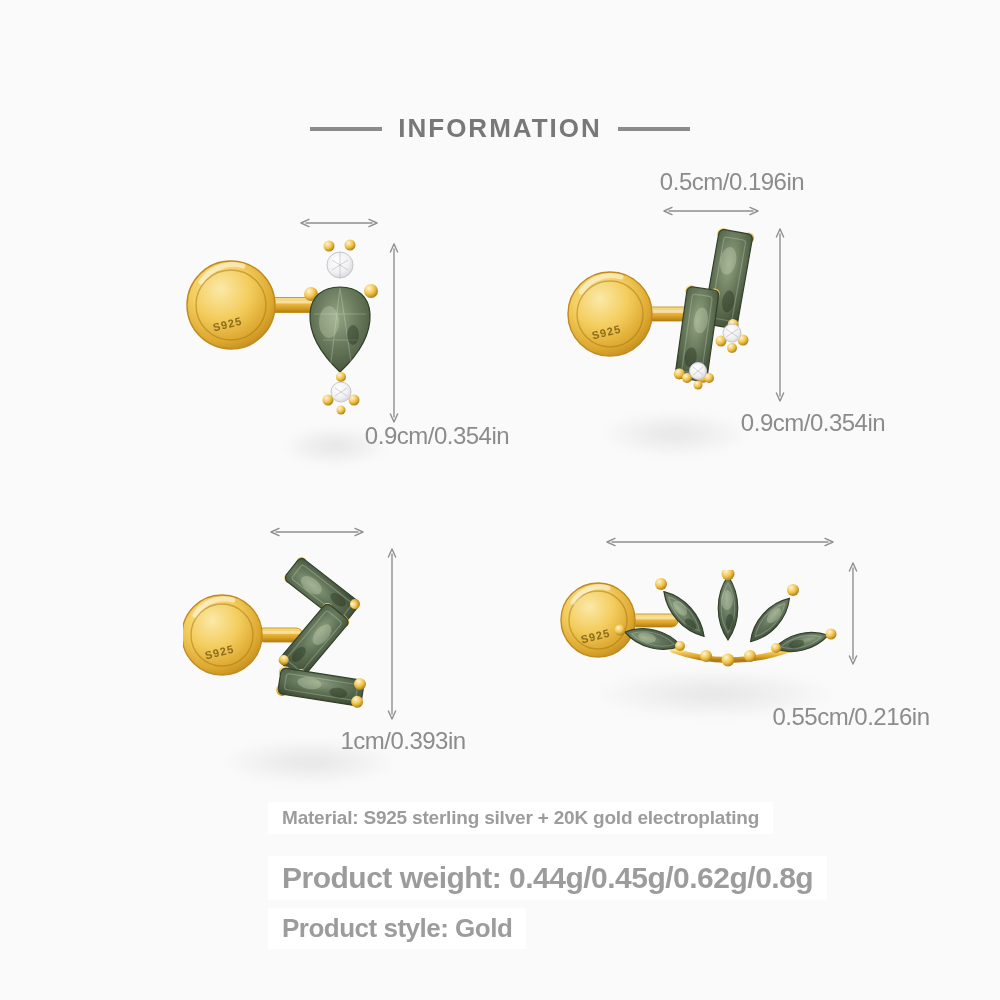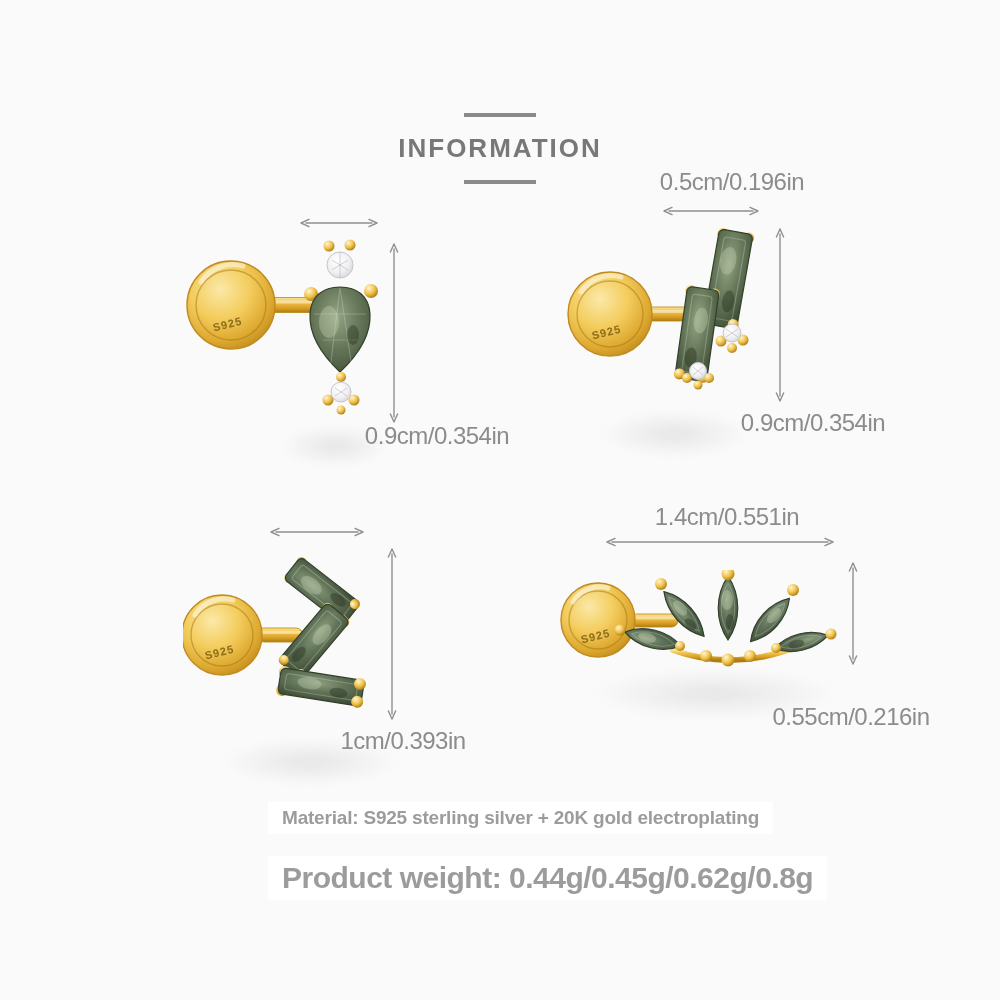--- a/index.html
+++ b/index.html
@@ -4,21 +4,21 @@
 <style>
   * { margin:0; padding:0; box-sizing:border-box; }
   html,body { background:#ffffff; }
   .canvas {
     position:relative; width:1000px; height:1000px;
     background:#fafafa; overflow:hidden;
     font-family:"Liberation Sans", sans-serif;
   }
   
   .header { position:absolute; top:113px; left:0; width:1000px;
-    display:flex; align-items:center; justify-content:flex-start; gap:16px;flex-direction:column; }
+    display:flex; align-items:center; justify-content:center; gap:16px; }
   .header .dash { width:72px; height:4px; background:#8a8a8a; }
   .header .title { font-size:26px; font-weight:bold; letter-spacing:2px; color:#787878; }
   
   .dim { position:absolute; width:200px; text-align:center; white-space:nowrap;
     font-size:24px; letter-spacing:-0.5px; color:#8c8c8c; }
   
   .arrow { position:absolute; overflow:visible; }
   .arrow line, .arrow path { stroke:#8f8f8f; stroke-width:1.4; fill:none; stroke-linecap:round; }
   
   .earring { position:absolute; }
@@ -275,21 +275,20 @@
       </g>
     </g>
   </svg>
   <svg class="arrow" style="left:386px; top:548px;" width="12" height="172">
     <line x1="6" y1="6" x2="6" y2="166"></line>
     <path d="M6,1 l-3.6,8 M6,1 l3.6,8 M6,171 l-3.6,-8 M6,171 l3.6,-8"></path>
   </svg>
   <div class="dim" style="left:303px; top:727px;">1cm/0.393in</div>
   <div class="reflection" style="left:220px; top:738px; width:180px; height:48px;"></div>
 
-  <div class="dim" style="left:627px; top:503px;">1.4cm/0.551in</div>
   <svg class="arrow" style="left:606px; top:536px;" width="228" height="12">
     <line x1="6" y1="6" x2="222" y2="6"></line>
     <path d="M1,6 l8,-3.6 M1,6 l8,3.6 M227,6 l-8,-3.6 M227,6 l-8,3.6"></path>
   </svg>
   <svg class="earring" style="left:558px; top:570px;" width="292" height="108" viewBox="0 0 292 108">
     <defs>
       <radialGradient id="e4disc" cx="38%" cy="32%" r="75%">
         <stop offset="0%" stop-color="#FBE9A8"></stop>
           <stop offset="45%" stop-color="#F3CC5C"></stop>
         <stop offset="80%" stop-color="#DCA72E"></stop>
@@ -366,14 +365,15 @@
   </svg>
   <svg class="arrow" style="left:847px; top:562px;" width="12" height="103">
     <line x1="6" y1="6" x2="6" y2="97"></line>
     <path d="M6,1 l-3.6,8 M6,1 l3.6,8 M6,102 l-3.6,-8 M6,102 l3.6,-8"></path>
   </svg>
   <div class="dim" style="left:751px; top:703px;">0.55cm/0.216in</div>
   <div class="reflection" style="left:590px; top:668px; width:250px; height:52px;"></div>
 
   <div class="detail material">Material: S925 sterling silver + 20K gold electroplating</div>
   <div class="detail weight">Product weight: 0.44g/0.45g/0.62g/0.8g</div>
+  <div class="detail style">Product style: Gold</div>
 
 </div>
 
 </body></html>

